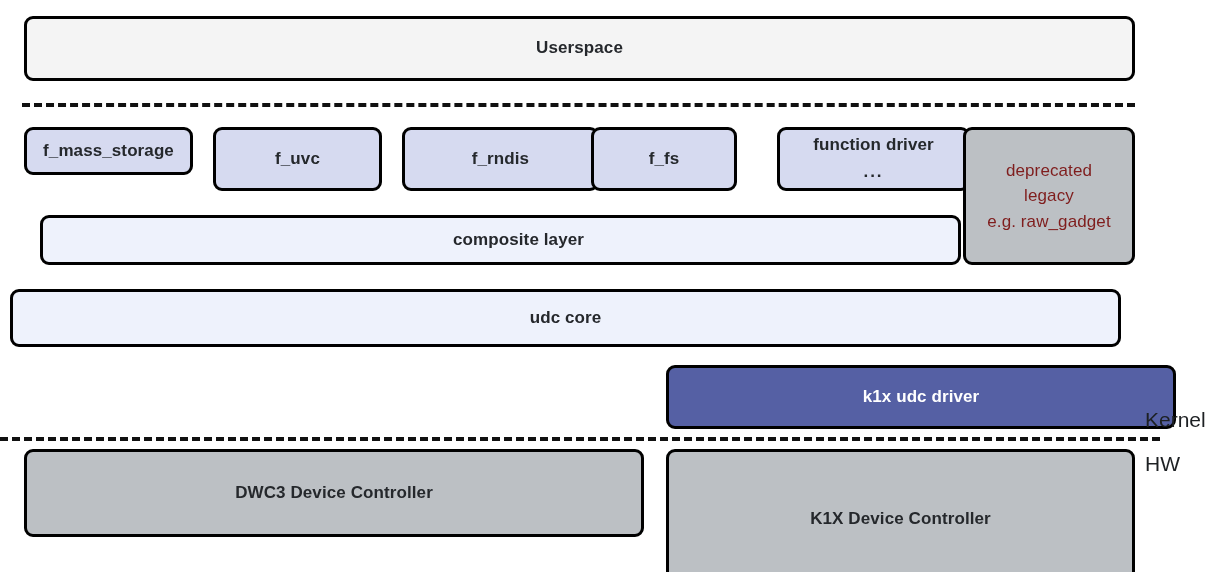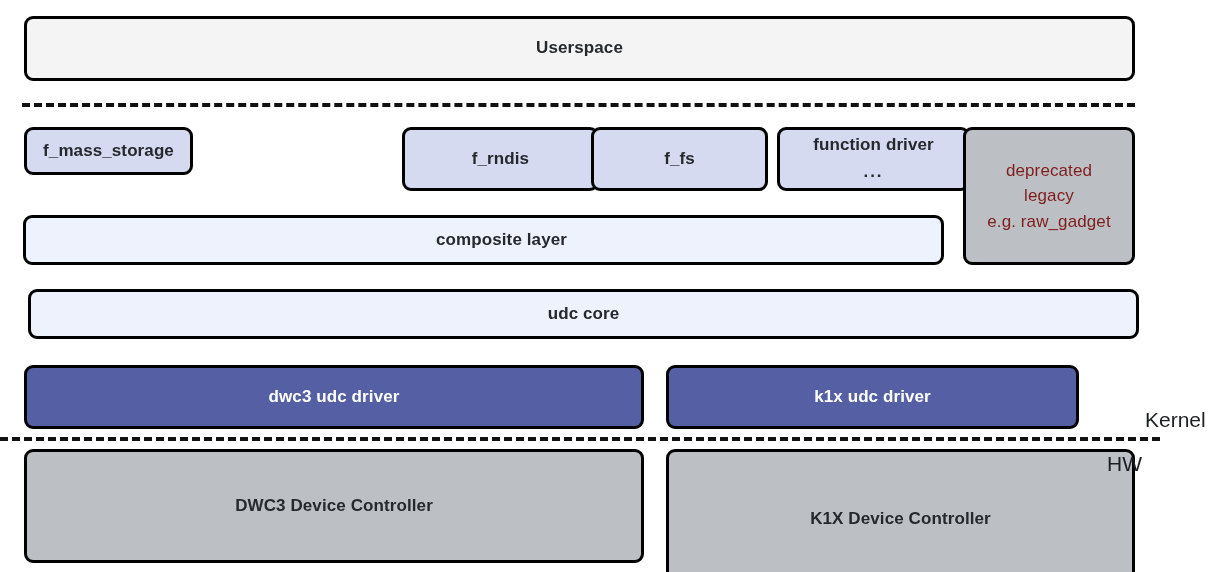--- a/index.html
+++ b/index.html
@@ -81,63 +81,63 @@
   <div class="box fill-userspace" style="left:24px; top:16px; width:1111px; height:65px;">
     <span class="box-label">Userspace</span>
   </div>
 
   <div class="divider" style="left:22px; top:103px; width:1113px;"></div>
 
   <div class="box fill-function" style="left:24px; top:127px; width:169px; height:48px;">
     <span class="box-label">f_mass_storage</span>
   </div>
 
+  <div class="box fill-function" style="left:213px; top:127px; width:169px; height:64px;">
+    <span class="box-label">f_uvc</span>
+  </div>
 
   <div class="box fill-function" style="left:402px; top:127px; width:197px; height:64px;">
     <span class="box-label">f_rndis</span>
   </div>
 
-  <div class="box fill-function" style="left:591px; top:127px; width:177px; height:64px;">
+  <div class="box fill-function" style="left:591px; top:127px; width:146px; height:64px;">
     <span class="box-label">f_fs</span>
   </div>
 
   <div class="box fill-function two-line" style="left:777px; top:127px; width:193px; height:64px;">
     <span class="line-main">function driver</span>
     <span class="line-sub">...</span>
   </div>
 
   <div class="box fill-hw regular" style="left:963px; top:127px; width:172px; height:138px;">
     <span class="box-label">deprecated
 legacy
 e.g. raw_gadget</span>
   </div>
 
-  <div class="box fill-core" style="left:23px; top:215px; width:921px; height:50px;padding-left:36px;">
+  <div class="box fill-core" style="left:40px; top:215px; width:921px; height:50px;padding-left:36px;">
     <span class="box-label">composite layer</span>
   </div>
 
-  <div class="box fill-core" style="left:28px; top:289px; width:1111px; height:50px;">
+  <div class="box fill-core" style="left:10px; top:289px; width:1111px; height:58px;">
     <span class="box-label">udc core</span>
   </div>
 
-  <div class="box fill-driver" style="left:24px; top:365px; width:620px; height:64px;">
-    <span class="box-label">dwc3 udc driver</span>
-  </div>
 
-  <div class="box fill-driver" style="left:666px; top:365px; width:413px; height:64px;">
+  <div class="box fill-driver" style="left:666px; top:365px; width:510px; height:64px;">
     <span class="box-label">k1x udc driver</span>
   </div>
 
   <div class="divider" style="left:0px; top:437px; width:1160px;"></div>
 
-  <div class="box fill-hw" style="left:24px; top:449px; width:620px; height:114px;">
+  <div class="box fill-hw" style="left:24px; top:449px; width:620px; height:88px;">
     <span class="box-label">DWC3 Device Controller</span>
   </div>
 
   <div class="box fill-hw" style="left:666px; top:449px; width:469px; height:140px;">
     <span class="box-label">K1X Device Controller</span>
   </div>
 
   <div class="side-label" style="left:1145px; top:408px;">Kernel</div>
 
-  <div class="side-label" style="left:1107px; top:452px;">HW</div>
+  <div class="side-label" style="left:1145px; top:452px;">HW</div>
 
 </div>
 
 </body></html>

